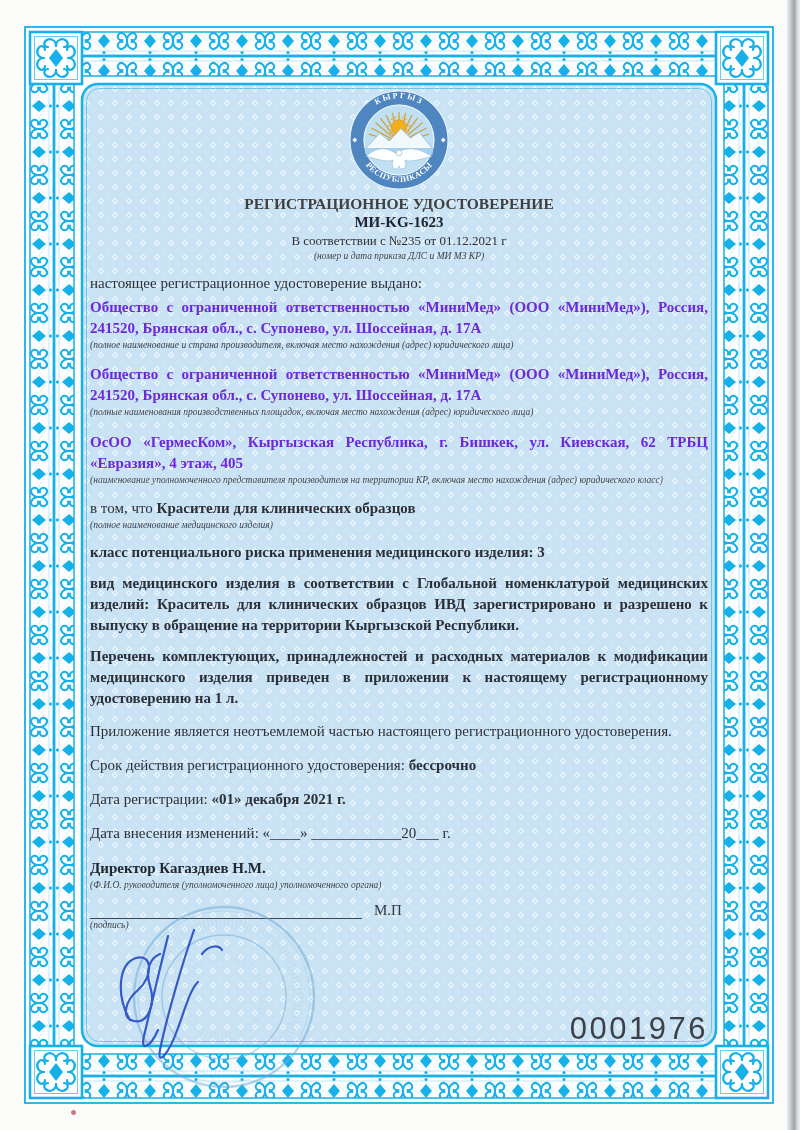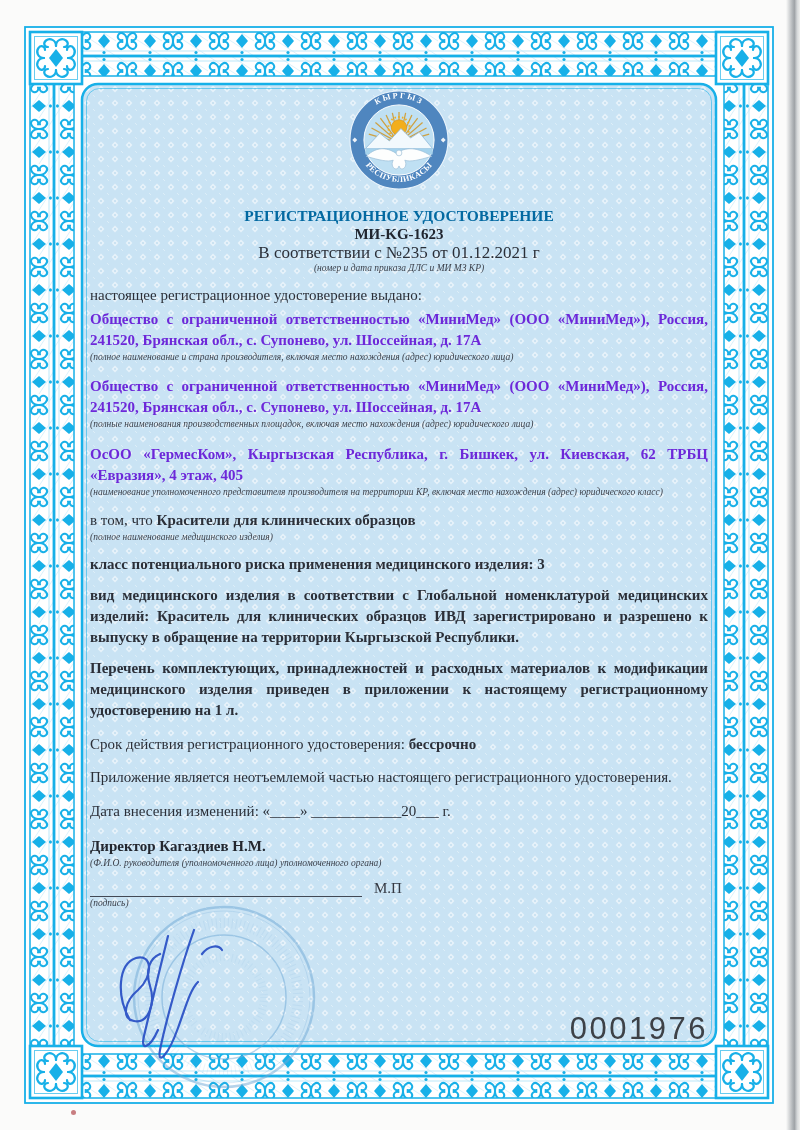--- a/index.html
+++ b/index.html
@@ -23,23 +23,23 @@
     background:#ffffff;
   }
   .frame{position:absolute;left:0;top:0;}
   .content{
     position:absolute;left:58px;top:58px;width:634px;height:962px;
     box-sizing:border-box;padding:4px 8px 0 8px;
     color:#2b2f38;font-size:15px;line-height:21px;
   }
   .emblem-wrap{text-align:center;margin-top:2px;height:100px;}
   .issuer{margin-top:6px;text-align:center;font-weight:bold;font-size:15.5px;line-height:20px;color:#20252f;letter-spacing:.2px;}
-  .doc-title{margin-top:16px;text-align:center;font-weight:bold;font-size:15.5px;line-height:19px;color:#0369a1;}
+  .doc-title{margin-top:4px;text-align:center;font-weight:bold;font-size:15.5px;line-height:19px;color:#404040;}
   .doc-number{text-align:center;font-weight:bold;font-size:15px;line-height:19px;color:#20252f;}
-  .accordance{text-align:center;font-size:17px;line-height:18px;}
+  .accordance{text-align:center;font-size:13px;line-height:18px;}
   p{margin:0;}
   .cap{font-style:italic;font-size:9.5px;line-height:11.5px;color:#3c414b;margin-top:1px;}
   .cap.center{text-align:center;}
   .line{margin-top:0;}
   .bold-par{font-weight:bold;text-align:justify;color:#6d28d9;}
   .just{text-align:justify;}
   .bold{font-weight:bold;color:#23272f;}
   .mt3{margin-top:3px;}  .mt10{margin-top:10px;font-weight:bold;} .mt12{margin-top:12px;}
   .mt13{margin-top:13px;} .mt14{margin-top:14px;} .mt22{margin-top:10px;}
   .sigrow{margin-top:10px;display:flex;align-items:center;gap:12px;height:18px;}
@@ -181,24 +181,25 @@
 
       <p class="line mt12"><span>в том, что </span><b>Красители для клинических образцов</b></p>
       <p class="cap">(полное наименование медицинского изделия)</p>
 
       <p class="line mt10"><span>класс потенциального риска применения медицинского изделия: </span><b>3</b></p>
 
       <p class="just mt10"><span>вид медицинского изделия в соответствии с Глобальной номенклатурой медицинских изделий: </span><b>Краситель для клинических образцов ИВД</b><span> зарегистрировано и разрешено к выпуску в обращение на территории Кыргызской Республики.</span></p>
 
       <p class="just mt10"><span>Перечень комплектующих, принадлежностей и расходных материалов к модификации медицинского изделия приведен в приложении к настоящему регистрационному удостоверению на </span><b>1 л.</b></p>
 
+      <p class="line mt12">Приложение является неотъемлемой частью настоящего регистрационного удостоверения.</p>
+
       <p class="line mt13"><span>Срок действия регистрационного удостоверения: </span><b>бессрочно</b></p>
 
-      <p class="line mt12">Приложение является неотъемлемой частью настоящего регистрационного удостоверения.</p>
-
+      <p class="line mt13"><span>Дата регистрации: </span><b>«01» декабря 2021 г.</b></p>
 
       <p class="line mt13">Дата внесения изменений: «____» ____________20___ г.</p>
 
       <p class="line mt14 bold">Директор Кагаздиев Н.М.</p>
       <p class="cap">(Ф.И.О. руководителя (уполномоченного лица) уполномоченного органа)</p>
 
       <div class="sigrow">
         <span class="sigline"></span>
           <span class="mp">М.П</span>
       </div>

